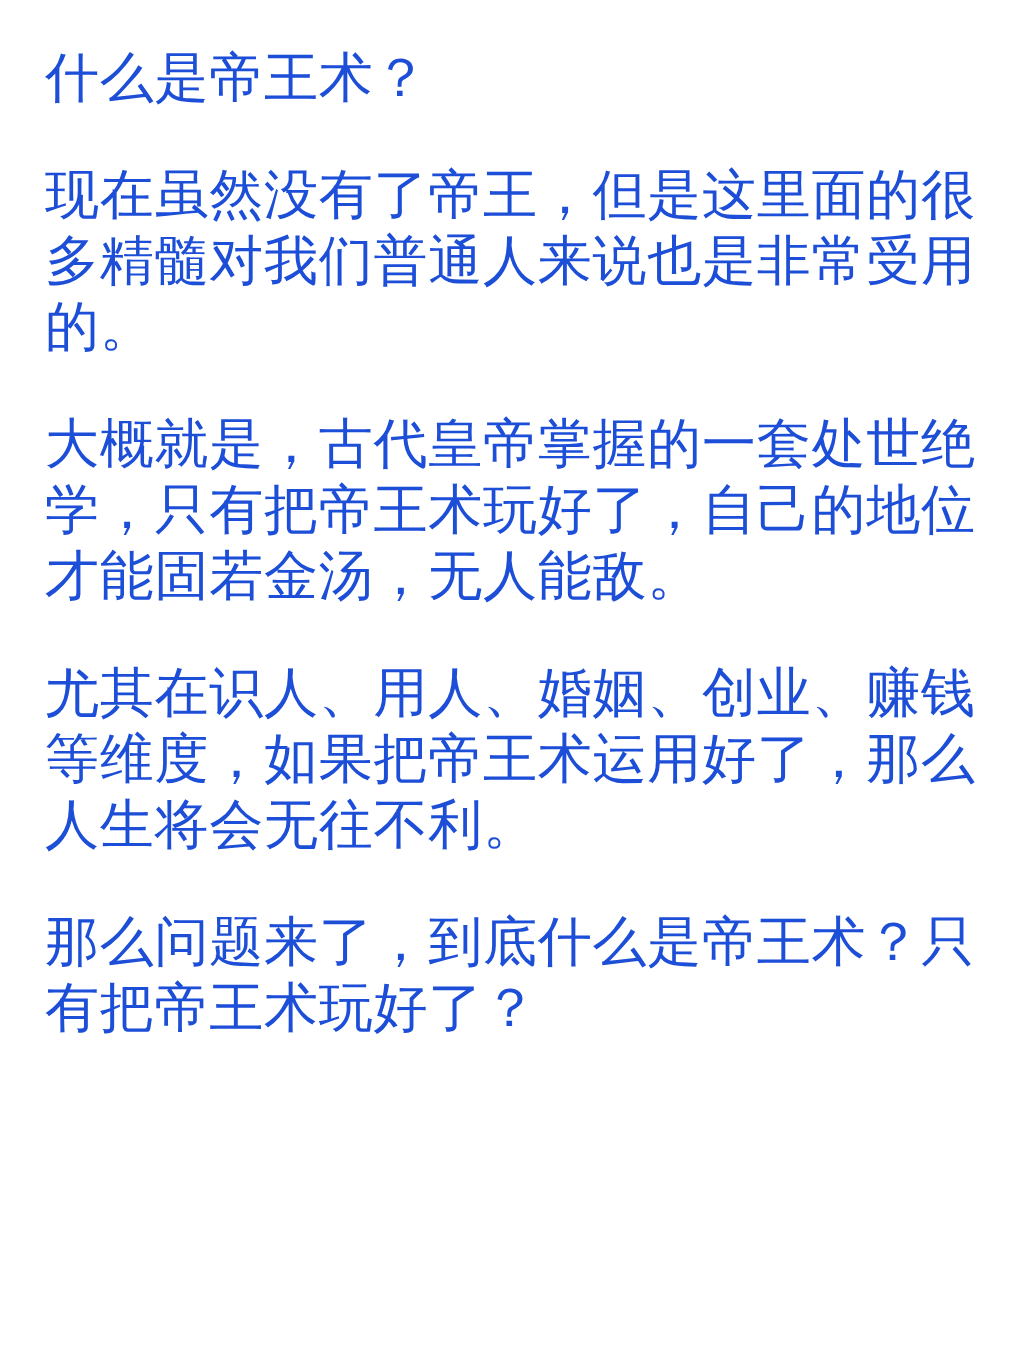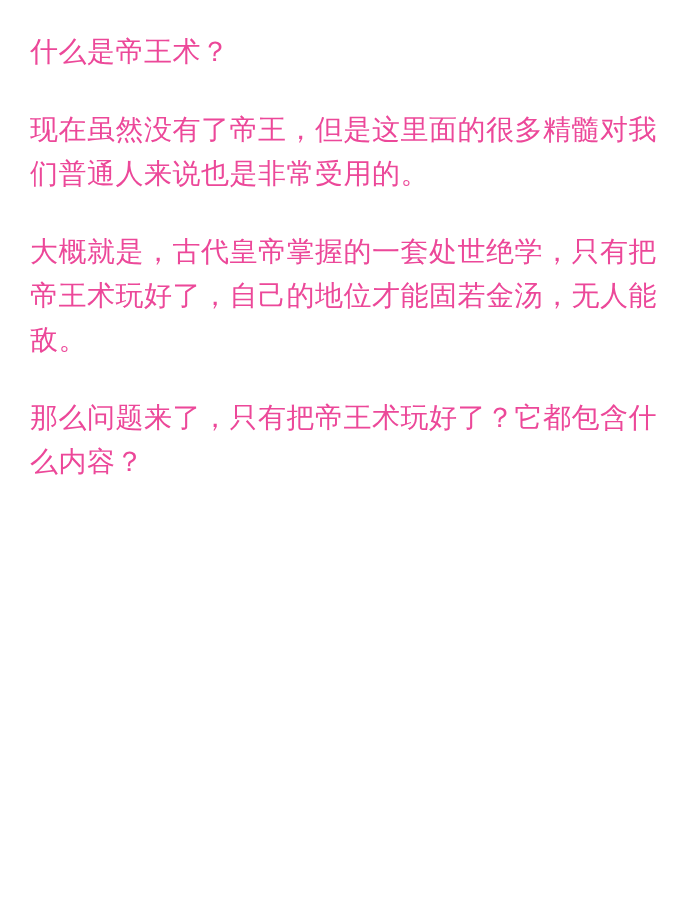--- a/index.html
+++ b/index.html
@@ -15,33 +15,34 @@
     overflow: hidden;
   }
   .page {
     box-sizing: border-box;
     width: 689px;
     height: 913px;
     padding: 30px 26px 0 30px;
     background: #ffffff;
   }
   .para {
-    font-size: 28px;
+    font-size: 36px;
     line-height: 44px;
     letter-spacing: 0.5px;
     margin: 0 0 34px 0;
     text-align: left;
     word-break: break-all;
-    color: #ec4899;
+    color: #1d4ed8;
   }
   .para:last-child {
     margin-bottom: 0;
   }
 </style>
 </head>
 <body>
 
 <div class="page">
   <p class="para">什么是帝王术？</p>
   <p class="para">现在虽然没有了帝王，但是这里面的很多精髓对我们普通人来说也是非常受用的。</p>
   <p class="para">大概就是，古代皇帝掌握的一套处世绝学，只有把帝王术玩好了，自己的地位才能固若金汤，无人能敌。</p>
-  <p class="para">那么问题来了，只有把帝王术玩好了？它都包含什么内容？</p>
+  <p class="para">尤其在识人、用人、婚姻、创业、赚钱等维度，如果把帝王术运用好了，那么人生将会无往不利。</p>
+  <p class="para">那么问题来了，到底什么是帝王术？只有把帝王术玩好了？</p>
 </div>
 
 </body></html>

